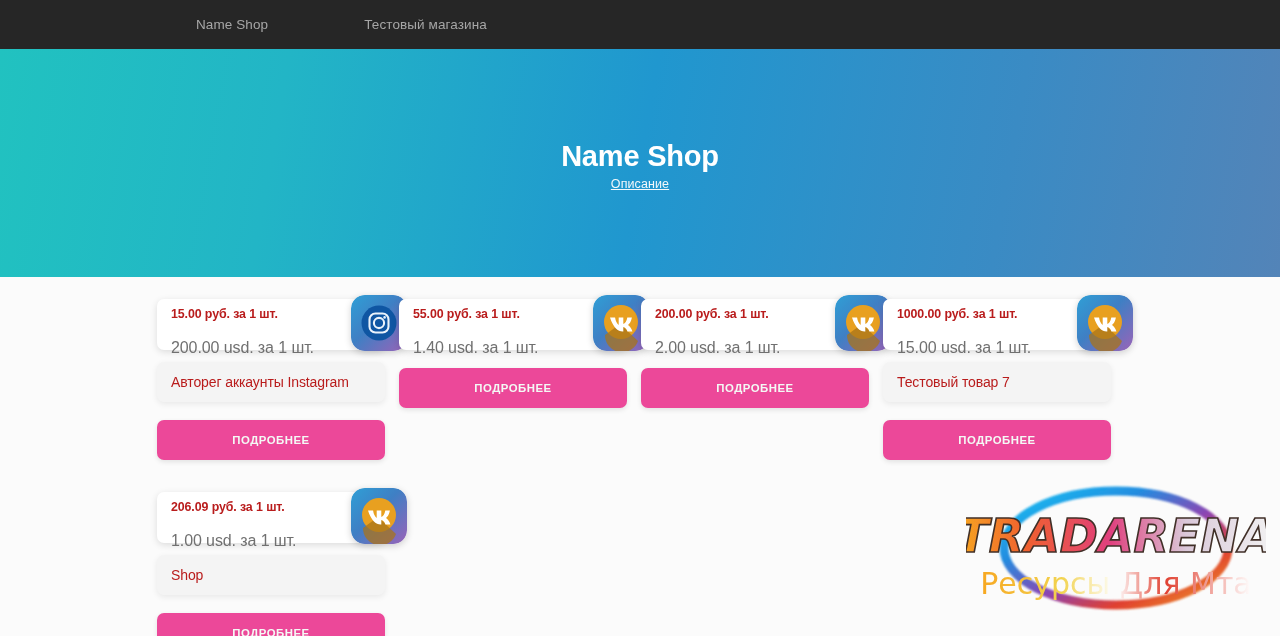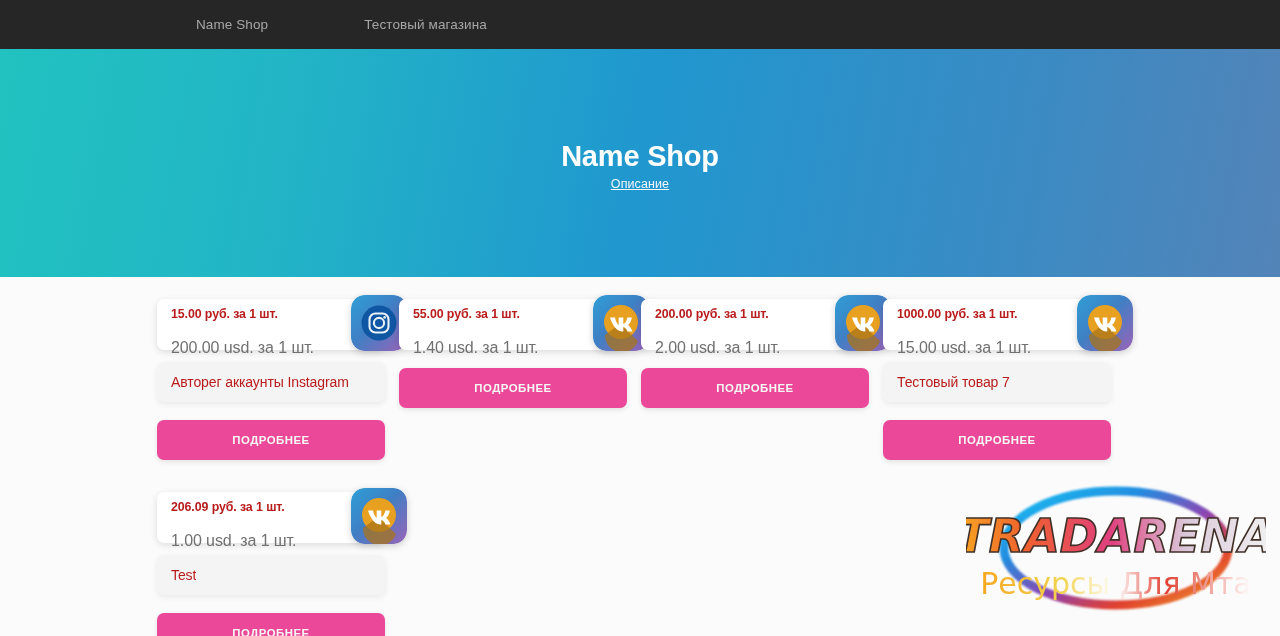--- a/index.html
+++ b/index.html
@@ -304,21 +304,21 @@
               </linearGradient>
             </defs>
             <rect width="56" height="56" rx="13" fill="url(#vk-g5)"></rect>
             <circle cx="28" cy="27" r="17" fill="#e8a020"></circle>
             <path d="M27 29 L45 46 A17 17 0 0 1 12 40 Z" fill="#a8741a" opacity=".75"></path>
             <path d="M17 22.5h5.1c.4 3.3 1.9 6.2 3.6 7.6v-7.6h4.6v6.6c1.7-.5 3.4-3.1 4-6.6h4.6c-.6 3.6-2.3 6.3-3.9 7.4 1.6.9 3.6 3.3 4.4 6.6h-5c-.7-2.2-2.2-3.9-4.1-4.4v4.4h-.6c-4.9 0-9.5-4.2-12.7-14z" fill="#ffffff"></path>
           </svg>
         </div>
       </div>
       <div class="title-card">
-        <span class="title-text">Test</span>
+        <span class="title-text">Shop</span>
       </div>
       <button class="more-btn">ПОДРОБНЕЕ</button>
     </div>
 
   </div>
 </main>
 
 <div class="watermark">
   <svg viewBox="0 0 300 172">
     <defs>

